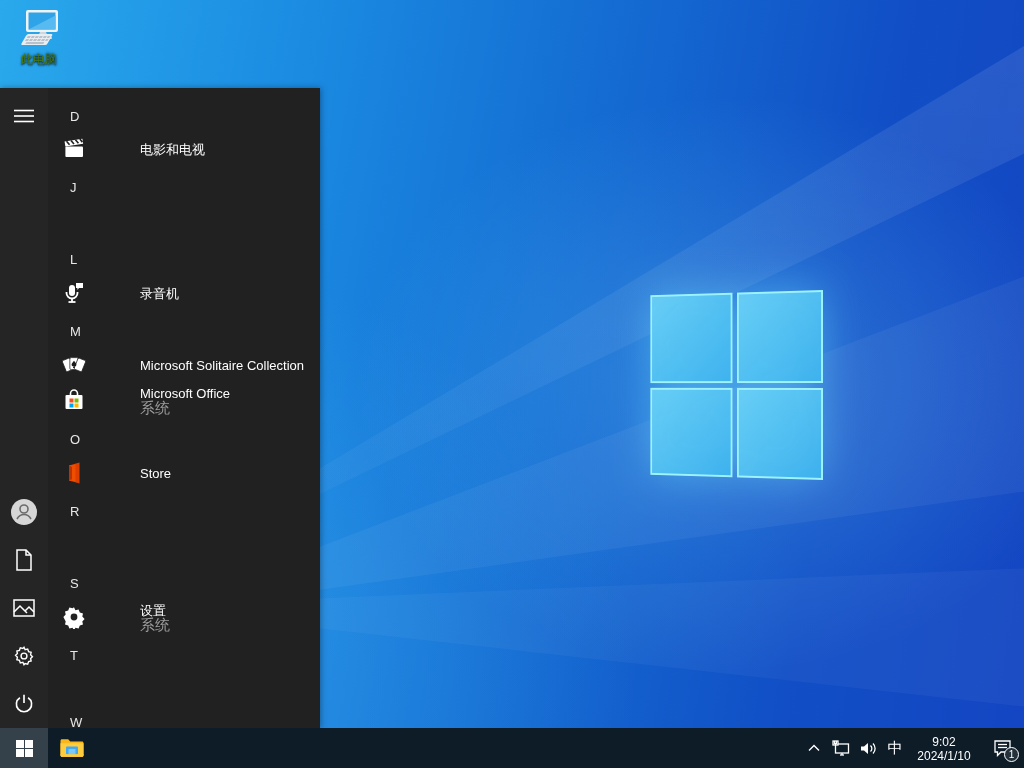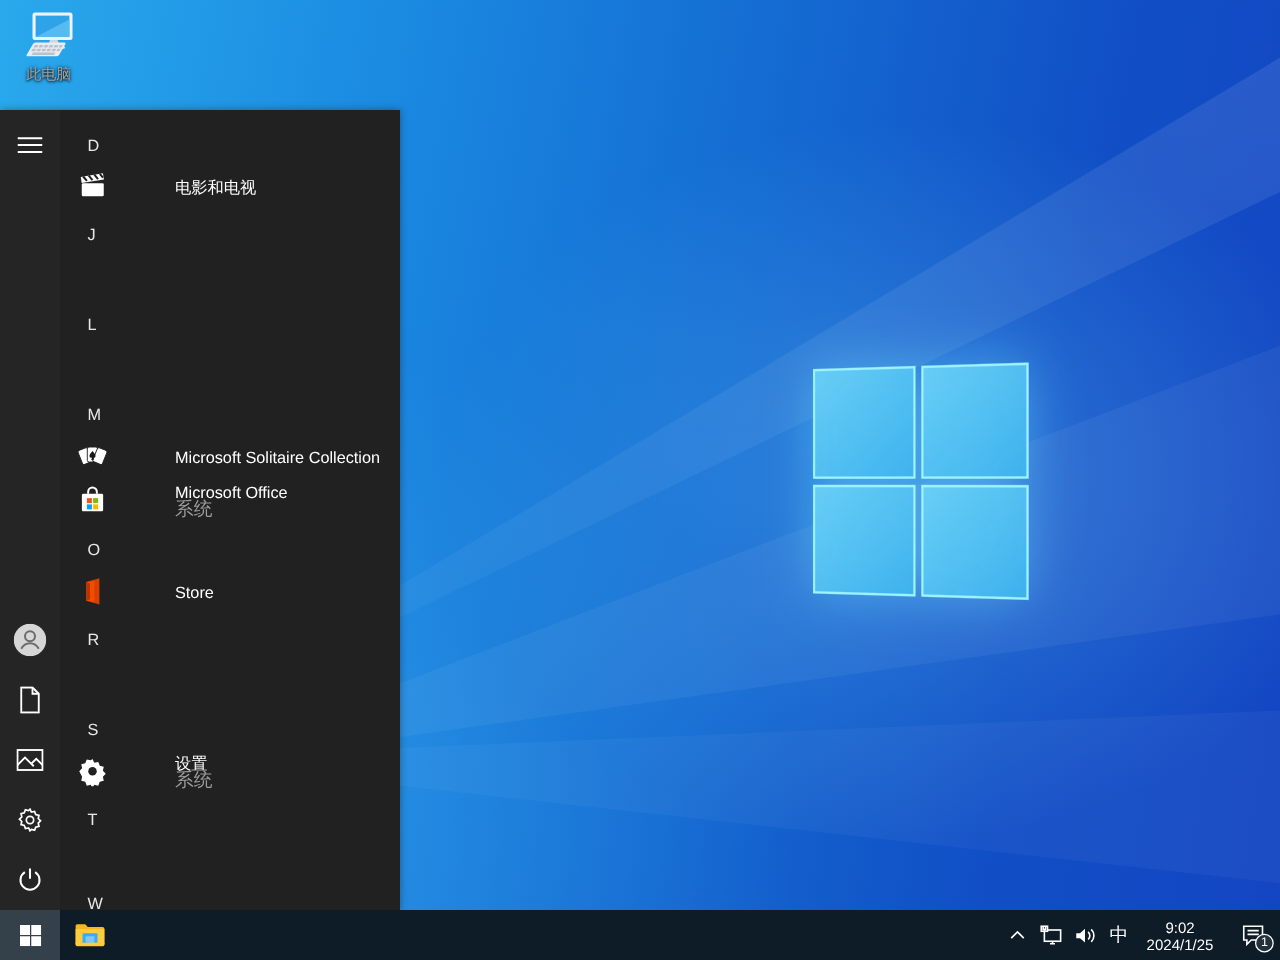--- a/index.html
+++ b/index.html
@@ -25,21 +25,21 @@
   .win-wall { position:absolute; left:633px; top:290px; width:190px; height:190px;
     transform:perspective(900px) rotateY(-16deg); transform-origin:100% 50%;
     display:grid; grid-template-columns:1fr 1fr; grid-template-rows:1fr 1fr; gap:5px;
     filter:drop-shadow(0 0 22px rgba(110,225,255,.45)); }
   .win-wall .pane { background:linear-gradient(135deg, rgba(105,208,246,.95), rgba(62,180,238,.92));
     border:2px solid rgba(160,245,255,.95); }
 
   
   .desk-icon { position:absolute; left:10px; top:8px; width:58px; text-align:center; cursor:default; }
   .desk-icon .glyph { width:46px; height:42px; margin:0 auto; }
-  .desk-icon .lbl { color:#a3a3a3; font-size:12px; line-height:14px; margin-top:2px;
+  .desk-icon .lbl { color:#4d7c0f; font-size:12px; line-height:14px; margin-top:2px;
     text-shadow:0 1px 2px rgba(0,0,0,.9), 0 0 3px rgba(0,0,0,.7); }
 
   
   .start-menu { position:absolute; left:0; top:88px; width:320px; height:640px;
     background:#212121; overflow:hidden; box-shadow:1px 0 6px rgba(0,0,0,.35); }
 
   .rail { position:absolute; left:0; top:0; width:48px; height:100%; background:rgba(255,255,255,0.02); }
   .rail-btn { position:absolute; left:0; width:48px; height:48px; display:flex; align-items:center; justify-content:center; }
 
   .apps { position:absolute; left:48px; top:0; right:0; height:100%; }
@@ -187,20 +187,32 @@
       <span class="app-txt">电影和电视</span>
     </div>
 
     <div class="app-header" style="top:88px">
         <span>J</span>
       </div>
 
     <div class="app-header" style="top:160px">
         <span>L</span>
       </div>
+    <div class="app-row" style="top:187px">
+      <span class="app-ico">
+        <svg width="24" height="24" viewBox="0 0 24 24">
+          <rect x="7" y="4" width="6" height="11" rx="3" fill="#fff"></rect>
+          <path d="M4.5 11v1a5.5 5.5 0 0 0 11 0v-1" fill="none" stroke="#fff" stroke-width="1.8"></path>
+          <line x1="10" y1="18" x2="10" y2="21" stroke="#fff" stroke-width="1.8"></line>
+          <line x1="6.5" y1="21" x2="13.5" y2="21" stroke="#fff" stroke-width="1.8"></line>
+          <path d="M14 2h7v5h-4l-1.6 2V7H14z" fill="#fff"></path>
+        </svg>
+      </span>
+      <span class="app-txt">录音机</span>
+    </div>
 
     <div class="app-header" style="top:232px">
         <span>M</span>
       </div>
     <div class="app-row" style="top:259px">
       <span class="app-ico">
         <svg width="26" height="24" viewBox="0 0 26 24">
           <g transform="rotate(-22 8 14)">
               <rect x="3" y="5" width="9" height="13" rx="1.5" fill="#fff" stroke="#212121" stroke-width=".8"></rect>
             </g>
@@ -323,21 +335,21 @@
       <span>
         <svg width="17" height="15" viewBox="0 0 17 15">
           <path d="M1 5.5h3l4-3.5v11l-4-3.5H1z" fill="#fff"></path>
           <path d="M10.5 4.5a4 4 0 0 1 0 6M13 2.5a7 7 0 0 1 0 10" fill="none" stroke="#fff" stroke-width="1.3"></path>
         </svg>
       </span>
     </div>
     <div class="tray-btn tray-ime">中</div>
     <div class="clock">
       <div>9:02</div>
-      <div>2024/1/25</div>
+      <div>2024/1/10</div>
     </div>
     <div class="tray-btn action">
       <span>
         <svg width="19" height="18" viewBox="0 0 19 18" fill="none" stroke="#fff" stroke-width="1.3">
           <path d="M2 2h15v11h-9l-3.5 3.5V13H2z"></path>
           <line x1="5" y1="5.5" x2="14" y2="5.5"></line>
             <line x1="5" y1="8.5" x2="14" y2="8.5"></line>
         </svg>
       </span>
       <span class="badge">1</span>

